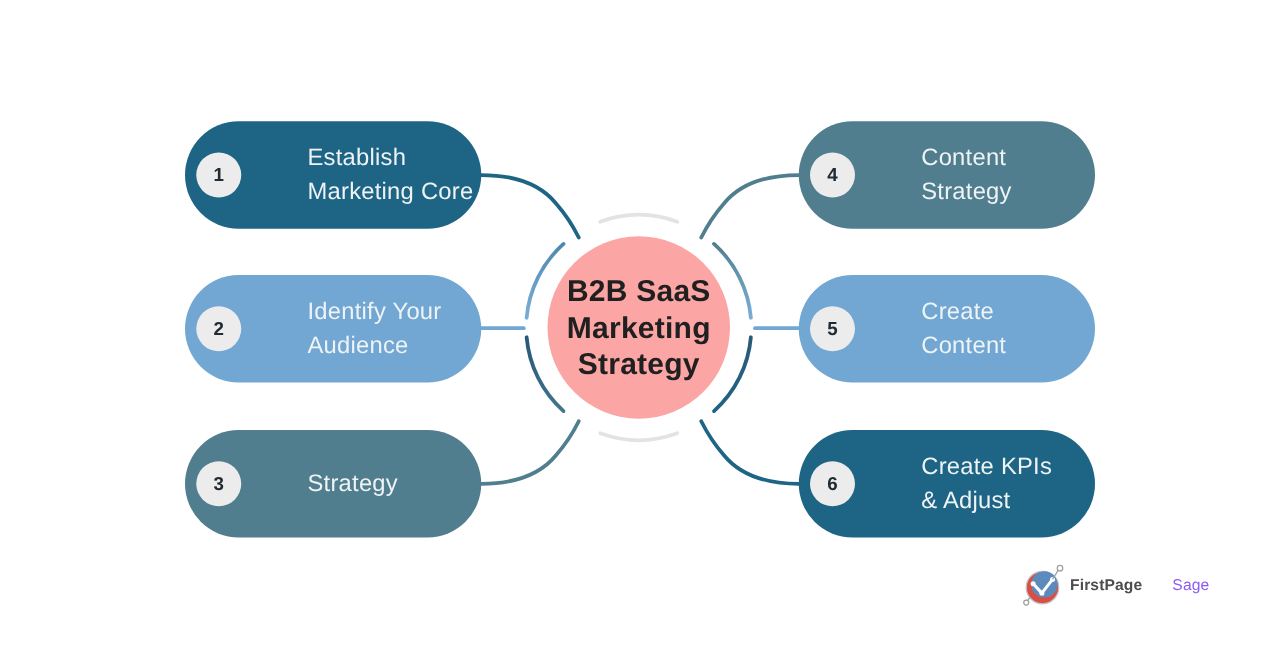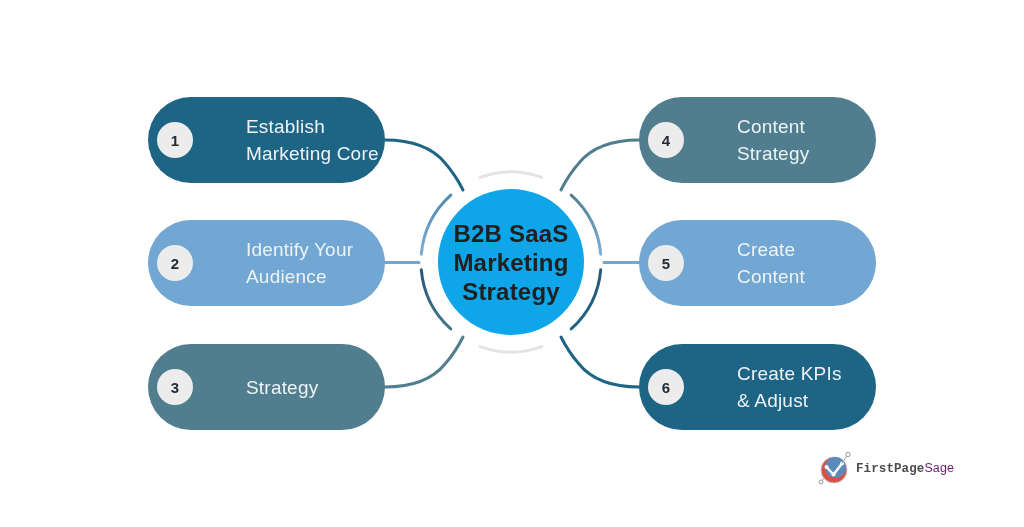--- a/index.html
+++ b/index.html
@@ -4,21 +4,21 @@
 <style>
   html,body{margin:0;padding:0;background:#ffffff;}
   .canvas{
     position:relative;width:1024px;height:527px;background:#ffffff;overflow:hidden;
     font-family:"Liberation Sans",sans-serif;
   }
   svg.connectors{position:absolute;left:0;top:0;width:1024px;height:527px;}
   
   .center-circle{
     position:absolute;left:438px;top:189px;width:146px;height:146px;border-radius:50%;
-    background:#0ea5e9;display:flex;align-items:center;justify-content:center;text-align:center;
+    background:#fca5a5;display:flex;align-items:center;justify-content:center;text-align:center;
   }
   .center-title{font-size:24px;line-height:29px;font-weight:800;color:#202020;letter-spacing:.2px;}
   
   .pill{
     position:absolute;width:237px;height:86px;border-radius:43px;
     display:flex;align-items:center;gap:19px;padding-left:9px;box-sizing:border-box;
   }
   .c-dark{background:#1E6484;}
   .c-light{background:#71A7D2;}
   .c-teal{background:#507E8E;}
@@ -30,22 +30,22 @@
   .plabel{font-size:19px;line-height:27px;color:#eef3f5;letter-spacing:.2px;margin-left:34px;}
   #pill1{left:148px;top:97px;}
   #pill2{left:148px;top:220px;}
   #pill3{left:148px;top:344px;}
   #pill4{left:639px;top:97px;}
   #pill5{left:639px;top:220px;}
   #pill6{left:639px;top:344px;}
   
   .logo{position:absolute;left:818px;top:450px;display:flex;align-items:center;gap:4px;}
   .logo-text{font-size:12.5px;letter-spacing:.1px;}
-  .logo-text .bold{font-weight:bold;color:#4d4d4d;font-family:Liberation Mono, monospace;}
-  .logo-text .light{font-weight:normal;color:#701a75;}
+  .logo-text .bold{font-weight:bold;color:#4d4d4d;}
+  .logo-text .light{font-weight:normal;color:#8b5cf6;padding-left:24px;}
 </style>
 </head>
 <body>
 
 <div class="canvas">
 
   <svg class="connectors" viewBox="0 0 1024 527">
     <defs>
       <linearGradient id="gUL" gradientUnits="userSpaceOnUse" x1="451" y1="195" x2="421" y2="254">
         <stop offset="0" stop-color="#4d88ae"></stop>

